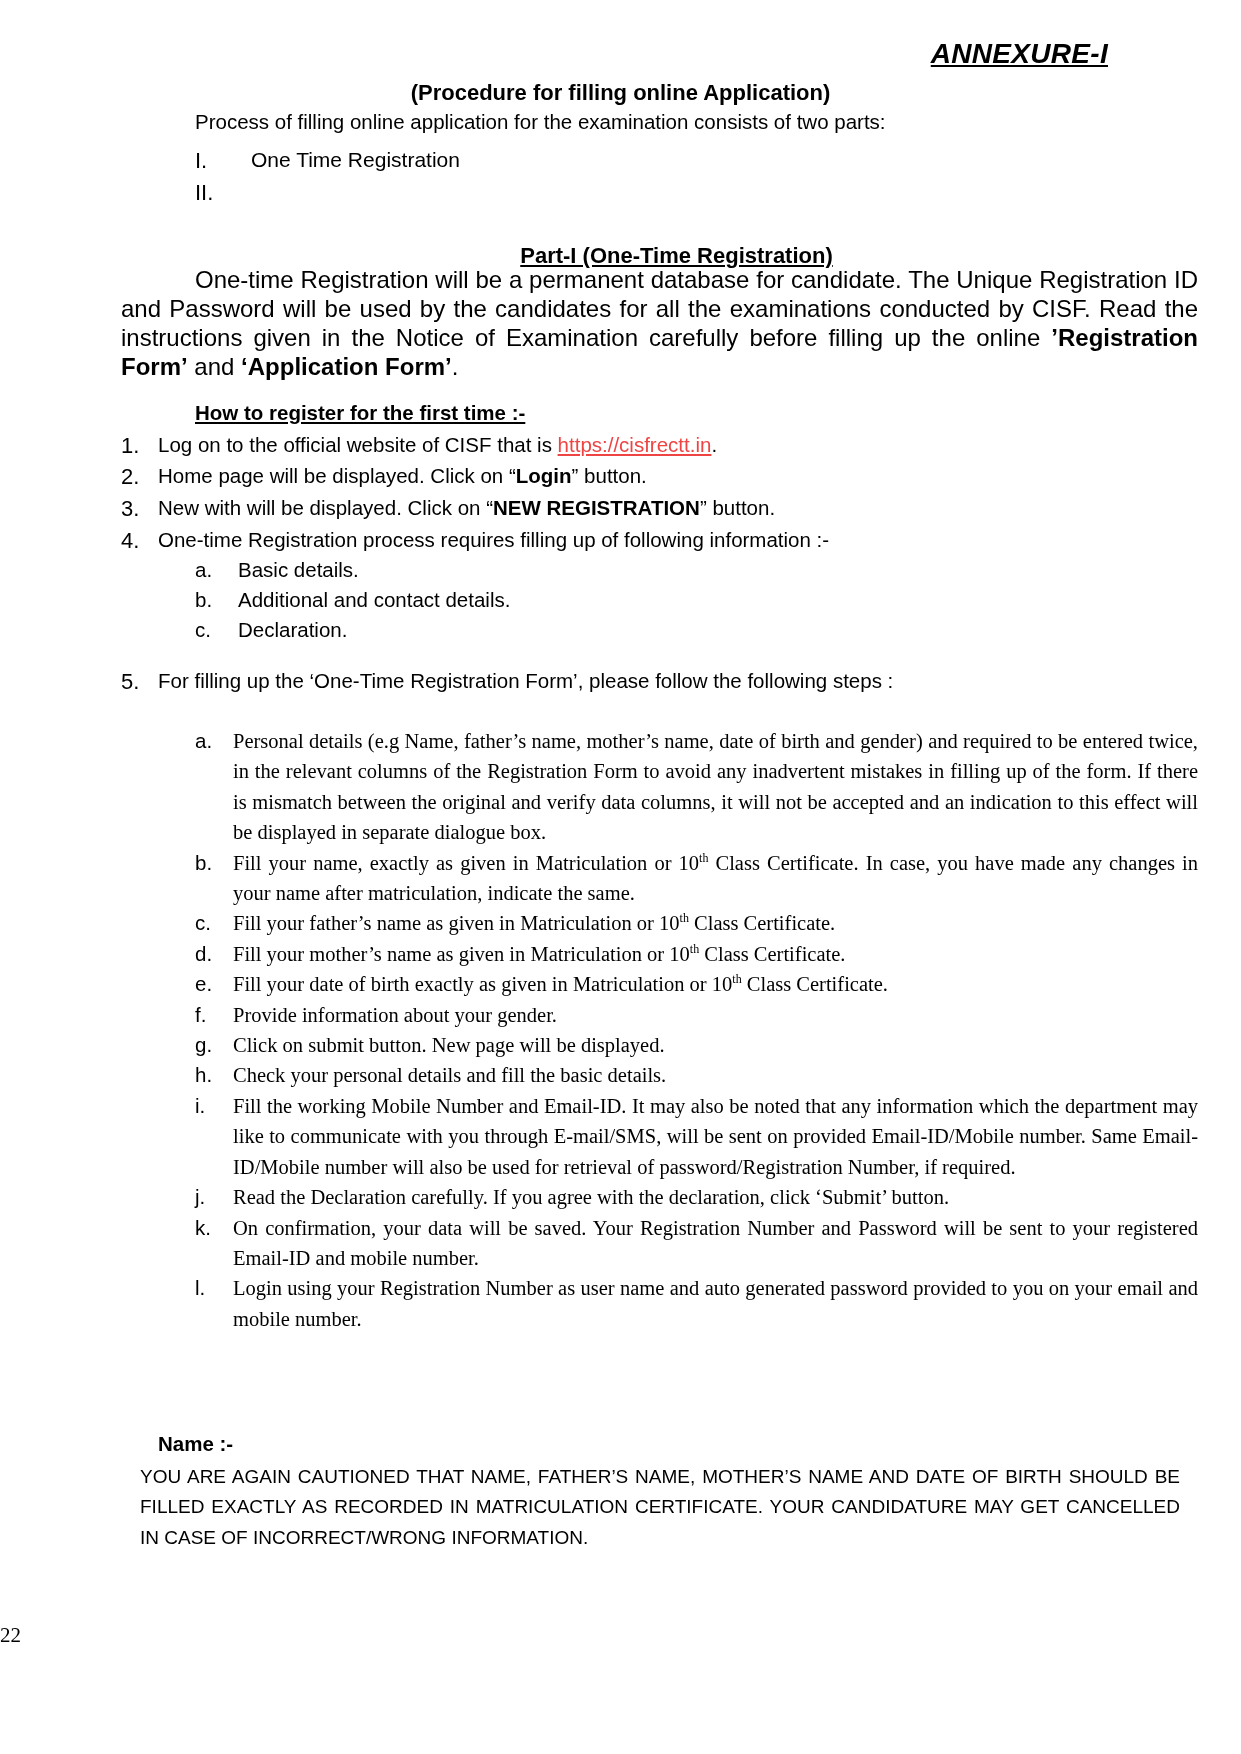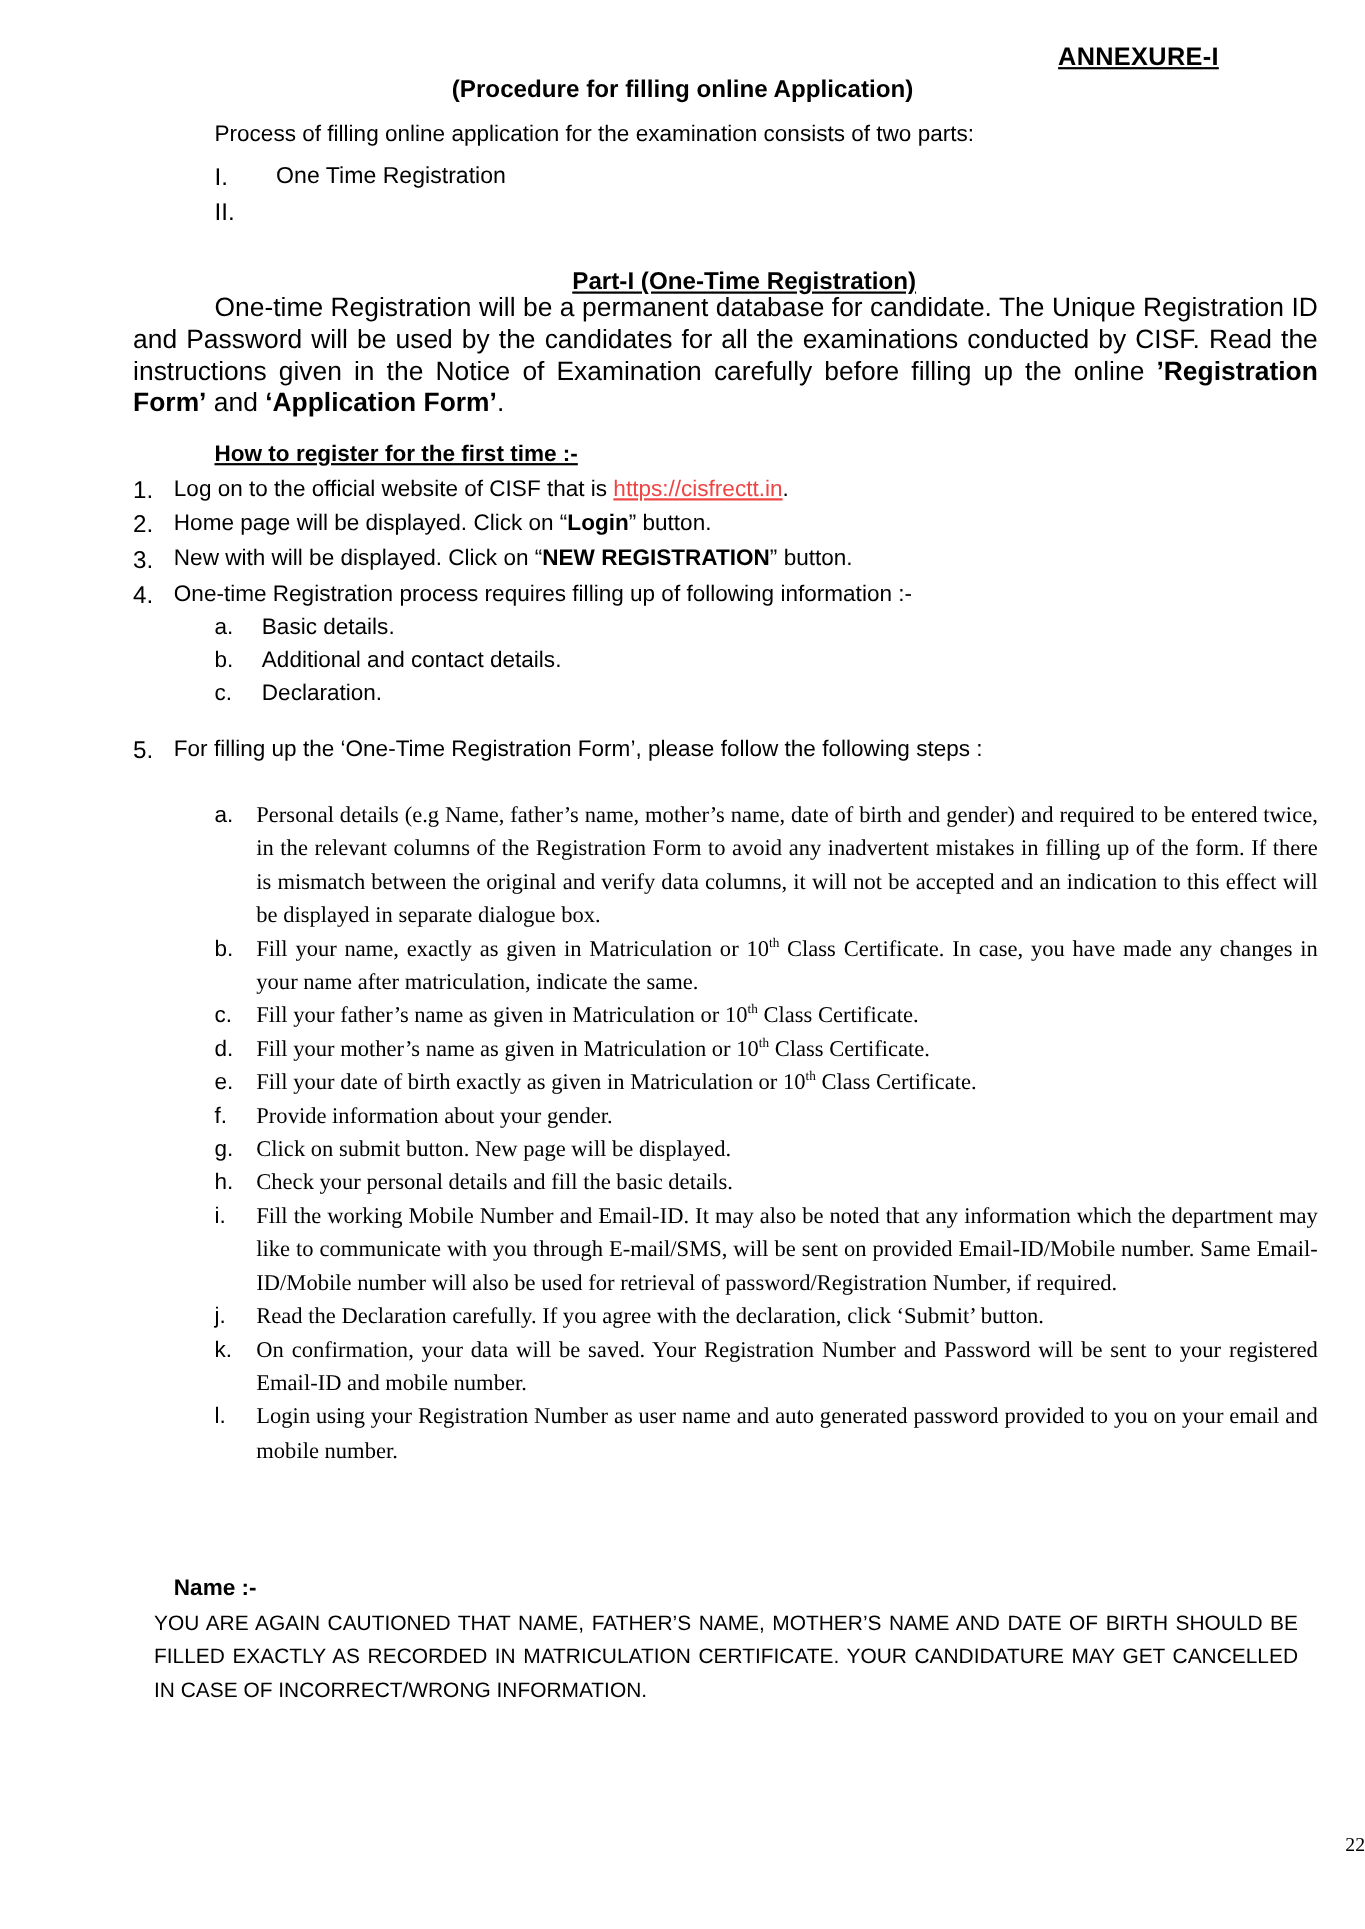--- a/index.html
+++ b/index.html
@@ -1,40 +1,40 @@
 <!DOCTYPE html>
 <html><head>
 <meta charset="utf-8">
 <style>
   html, body { margin: 0; padding: 0; background: #ffffff; }
   body { width: 1241px; height: 1754px; position: relative; overflow: hidden;
          font-family: "Liberation Sans", sans-serif; color: #000; }
   .abs { position: absolute; }
-  .annex { right: 133px; top: 38px; font-size: 23px; font-weight: bold; text-decoration: underline; letter-spacing: 0.3px; }
-  .proc-title { left: 0; right: 0; top: 68px; text-align: center; font-size: 22px; font-weight: bold; }
+  .annex { right: 133px; top: 38px; font-size: 28px; font-weight: bold; text-decoration: underline; letter-spacing: 0.3px; font-style: italic; }
+  .proc-title { left: 0; right: 0; top: 80px; text-align: center; font-size: 22px; font-weight: bold; }
   .intro { left: 195px; top: 110px; font-size: 20.5px; }
   .roman { left: 195px; font-size: 21px; display: flex; }
   .roman .num { width: 56px; font-size: 22px; }
   .part-title { left: 0; right: 0; top: 243px; text-align: center; font-size: 22px; font-weight: bold; text-decoration: underline; padding-left: 112px; }
   .para { left: 121px; width: 1077px; top: 265px; font-size: 24px; line-height: 29px; text-align: justify; }
   .para .indent { display: inline-block; width: 74px; }
   .howto { left: 195px; top: 401px; font-size: 20.5px; font-weight: bold; text-decoration: underline; }
   .num-item { left: 121px; display: flex; font-size: 20.5px; }
   .num-item .n { width: 37px; font-size: 22px; }
   .num-item a { color: #ef4444; text-decoration: underline; }
   .sub4 { left: 195px; display: flex; font-size: 20.5px; }
   .sub4 .l { width: 43px; }
   .steps { left: 195px; width: 1003px; font-size: 20.5px; line-height: 30.4px; }
   .step { display: flex; }
   .step .l { width: 38px; flex-shrink: 0; }
   .step .t { flex: 1; text-align: justify; font-family: Liberation Serif, serif; }
   sup { font-size: 12px; line-height: 0; }
   .note-label { left: 158px; top: 1432px; font-size: 20.5px; font-weight: bold; }
   .note-text { left: 140px; width: 1040px; top: 1462px; font-size: 19px; font-weight: normal; line-height: 30.4px; text-align: justify; }
-  .page-num { left: 0; right: 0; top: 1623px; text-align: right; font-family: "Liberation Serif", serif; font-size: 18px; margin-top: 44px; }
+  .page-num { left: 0; right: 0; top: 1623px; text-align: left; font-family: "Liberation Serif", serif; font-size: 21px; }
 </style>
 </head>
 <body>
 
 <div class="abs annex">ANNEXURE-I</div>
 <div class="abs proc-title">(Procedure for filling online Application)</div>
 <div class="abs intro">Process of filling online application for the examination consists of two parts:</div>
 
 <div class="abs roman" style="top:148px;">
   <span class="num">I.</span>

